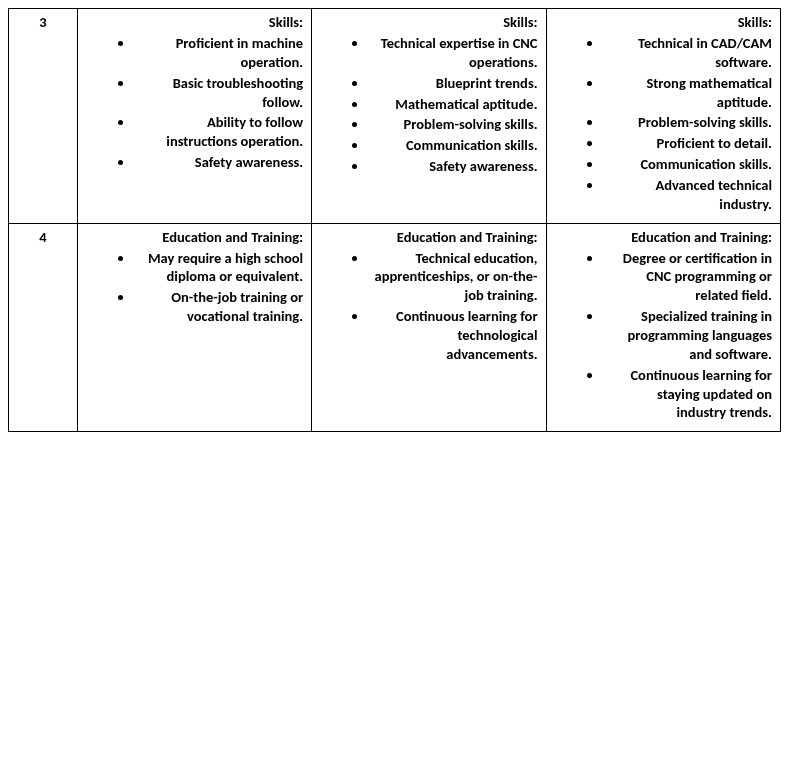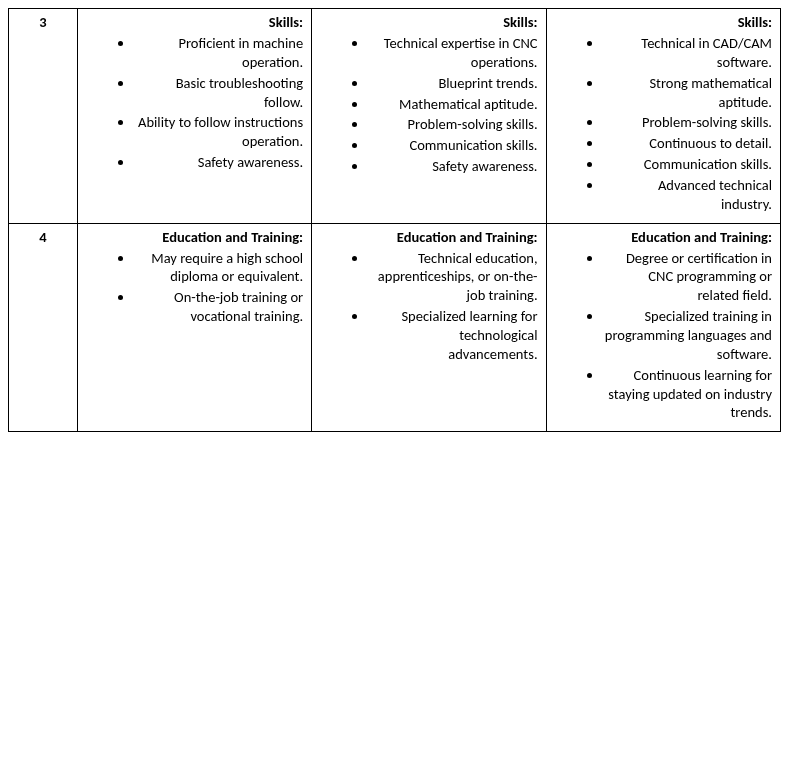--- a/index.html
+++ b/index.html
@@ -32,20 +32,21 @@
       width: 232px;
     }
     .heading {
       font-weight: 700;
       margin-bottom: 2px;
     }
     ul {
       list-style: disc;
       padding-left: 48px;
       margin: 0;
+      font-weight: bold;
     }
     li {
       padding: 1px 0 1px 2px;
       line-height: 1.3;
     }
   </style>
 </head>
 <body>
 
 <table>
@@ -71,40 +72,40 @@
           <li>Communication skills.</li>
           <li>Safety awareness.</li>
         </ul>
       </td>
       <td class="content">
         <div class="heading">Skills:</div>
         <ul>
           <li>Technical in CAD/CAM software.</li>
           <li>Strong mathematical aptitude.</li>
           <li>Problem-solving skills.</li>
-          <li>Continuous to detail.</li>
+          <li>Proficient to detail.</li>
           <li>Communication skills.</li>
           <li>Advanced technical industry.</li>
         </ul>
       </td>
     </tr>
     <tr>
       <td class="num">4</td>
       <td class="content">
         <div class="heading">Education and Training:</div>
         <ul>
           <li>May require a high school diploma or equivalent.</li>
           <li>On-the-job training or vocational training.</li>
         </ul>
       </td>
       <td class="content">
         <div class="heading">Education and Training:</div>
         <ul>
           <li>Technical education, apprenticeships, or on-the-job training.</li>
-          <li>Specialized learning for technological advancements.</li>
+          <li>Continuous learning for technological advancements.</li>
         </ul>
       </td>
       <td class="content">
         <div class="heading">Education and Training:</div>
         <ul>
           <li>Degree or certification in CNC programming or related field.</li>
           <li>Specialized training in programming languages and software.</li>
           <li>Continuous learning for staying updated on industry trends.</li>
         </ul>
       </td>

